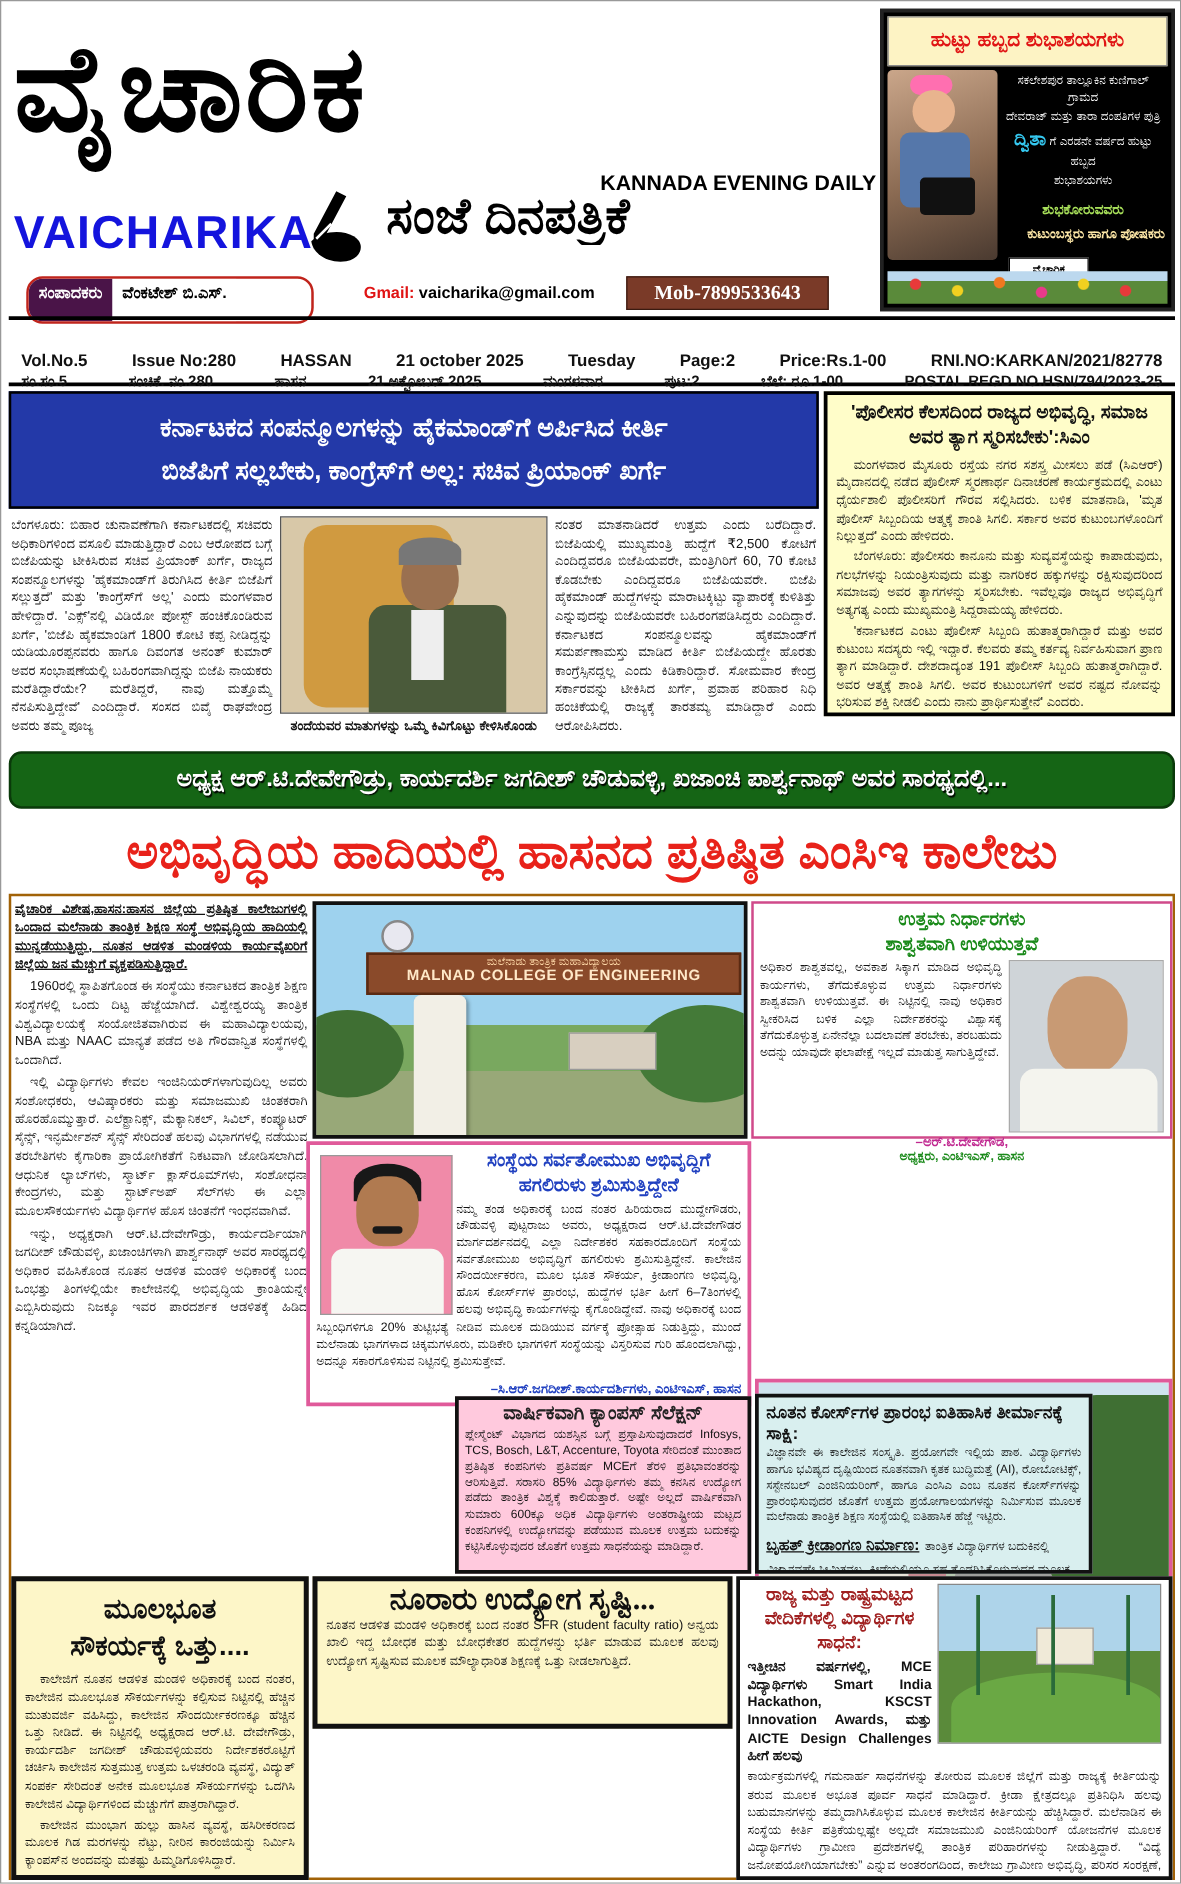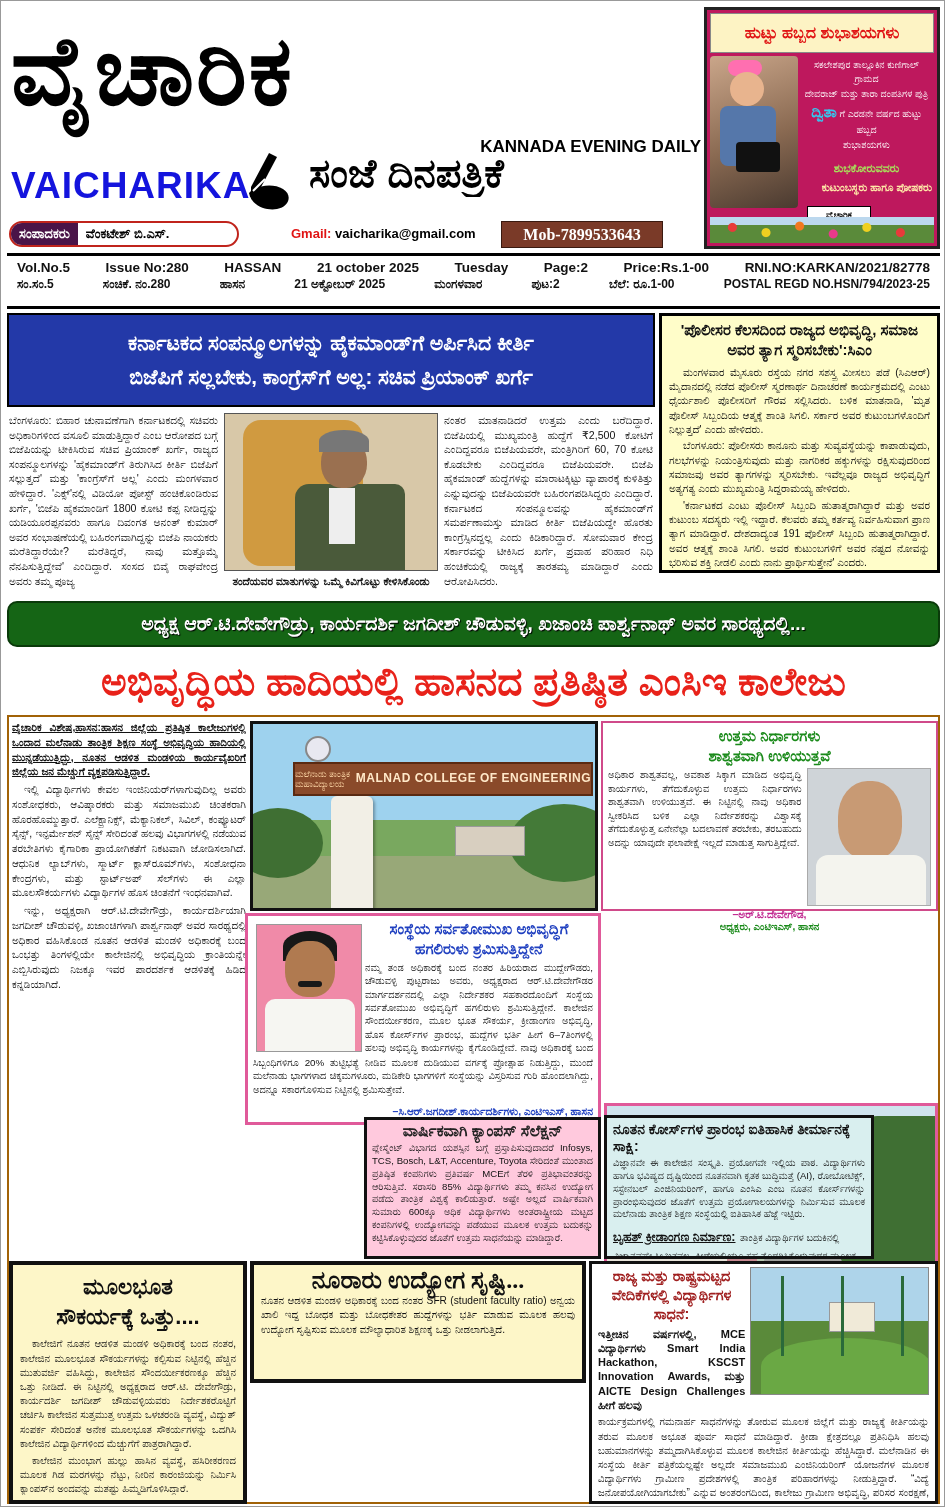--- a/index.html
+++ b/index.html
@@ -11,30 +11,30 @@
   }
   .abs{position:absolute;}
   .clip{overflow:hidden;}
 
   
   .masthead-title{left:10px;top:0px;width:692px;height:140px;font-size:96px;font-weight:bold;color:#000;white-space:nowrap;line-height:140px;letter-spacing:2px;font-family:"DejaVu Serif","Liberation Serif",serif;}
   .masthead-tagline-en{left:455px;top:136px;width:245px;font-size:17px;font-weight:bold;color:#000;text-align:right;}
   .masthead-name-en{left:10px;top:164px;width:235px;font-size:37px;font-weight:bold;color:#1414dd;letter-spacing:1px;}
   .pen-wrap{left:238px;top:148px;width:66px;height:66px;}
   .masthead-tagline-kn{left:308px;top:150px;width:392px;font-size:40px;font-weight:bold;color:#000;white-space:nowrap;}
-  .editor-strip{left:8px;top:220px;width:230px;height:26px;display:flex;border:2px solid #c0241c;border-radius:13px;overflow:hidden;text-align:right;}
+  .editor-strip{left:20px;top:220px;width:230px;height:38px;display:flex;border:2px solid #c0241c;border-radius:13px;overflow:hidden;text-align:right;}
   .editor-label{background:#4a1448;color:#fff;font-size:13px;font-weight:bold;padding:3px 8px;white-space:nowrap;}
   .editor-name{background:#fff;color:#000;font-size:13px;font-weight:bold;padding:3px 8px;white-space:nowrap;}
   .gmail-line{left:290px;top:225px;width:260px;font-size:13px;font-weight:bold;color:#000;}
   .gmail-label{color:#e01414;}
   .mob-box{left:500px;top:220px;width:162px;height:27px;background:#7a3a28;border:1px solid #3a1a10;color:#fff;
     font-size:16px;font-weight:bold;text-align:center;line-height:25px;font-family:"Liberation Serif","DejaVu Serif",serif;}
 
   
-  .ad-box{left:703px;top:6px;width:236px;height:242px;border:3px solid #222;background:#be185d;}
+  .ad-box{left:703px;top:6px;width:236px;height:242px;border:3px solid #222;background:#000000;}
   .ad-head{position:absolute;left:3px;top:3px;right:3px;height:40px;background:#fdf3c4;border:1px solid #888;
     color:#e01414;font-weight:bold;font-size:16px;text-align:center;line-height:38px;white-space:nowrap;overflow:hidden;}
   .ad-baby{position:absolute;left:3px;top:46px;width:88px;height:152px;background:linear-gradient(160deg,#caa68a 0%,#8a6a52 55%,#4a3a30 100%);border-radius:4px;}
   .baby-bow{position:absolute;left:18px;top:4px;width:34px;height:16px;background:#ff6fb0;border-radius:8px;}
   .baby-face{position:absolute;left:20px;top:16px;width:34px;height:34px;background:#e8b48e;border-radius:50%;}
   .baby-body{position:absolute;left:10px;top:50px;width:56px;height:60px;background:#5577aa;border-radius:8px;}
   .baby-camera{position:absolute;left:26px;top:86px;width:44px;height:30px;background:#111;border-radius:4px;}
   .ad-text{position:absolute;left:94px;top:48px;right:5px;color:#fff;font-size:9.5px;text-align:center;line-height:1.5;}
   .ad-name{color:#35c8f0;font-weight:bold;font-size:15px;}
   .ad-wishers-label{color:#a8e05a;font-weight:bold;font-size:11px;margin-top:8px;}
@@ -47,21 +47,21 @@
       radial-gradient(circle at 25% 60%, #f0d020 0 4px, transparent 5px),
       radial-gradient(circle at 40% 35%, #f07820 0 4px, transparent 5px),
       radial-gradient(circle at 55% 65%, #e83a8a 0 4px, transparent 5px),
       radial-gradient(circle at 70% 40%, #f0d020 0 4px, transparent 5px),
       radial-gradient(circle at 85% 60%, #e83a3a 0 4px, transparent 5px),
       linear-gradient(#bcd8ee 0 30%, #5a8a3a 30%);}
 
   
   .infobar{left:6px;top:252px;width:933px;height:56px;border-top:3px solid #000;border-bottom:3px solid #000;padding:4px 0 2px;}
   .infobar-row{display:flex;justify-content:space-between;padding:0 10px;align-items:baseline;}
-  .infobar-row.en{font-weight:bold;font-size:13.5px;}
+  .infobar-row.en{font-weight:bold;font-size:13.5px;margin-top:21px;}
   .infobar-row.kn{font-weight:bold;font-size:12px;margin-top:2px;}
 
   
   .lead-headline{left:6px;top:312px;width:648px;height:94px;background:#2339a8;border:2px solid #000;
     color:#fff;font-weight:bold;font-size:20.5px;text-align:center;display:flex;flex-direction:column;justify-content:center;gap:8px;line-height:1.25;}
   .lead-body{left:6px;top:410px;width:648px;height:186px;display:flex;gap:6px;padding:2px;}
   .lead-col{width:215px;font-size:10.6px;line-height:1.38;text-align:justify;overflow:hidden;}
   .lead-photo-wrap{width:214px;}
   .lead-photo{width:214px;height:158px;border:1px solid #555;position:relative;overflow:hidden;
     background:linear-gradient(#d8c8a8 0 100%);}
@@ -89,21 +89,21 @@
   .feature{left:6px;top:714px;width:933px;height:789px;border:2px solid #a16207;background:#fff;}
   .f-abs{position:absolute;}
   .f-leftcol{left:3px;top:4px;width:234px;height:398px;font-size:10.4px;line-height:1.42;text-align:justify;overflow:hidden;}
   .f-intro{font-weight:bold;text-decoration:underline;}
   .f-leftcol p{margin:0 0 3px;text-indent:12px;}
   .f-leftcol p.nofirst{text-indent:0;}
 
   .gate-photo{left:241px;top:4px;width:348px;height:190px;border:3px solid #111;position:relative;overflow:hidden;
     background:linear-gradient(#9ed2ee 0 52%,#79a85f 52% 72%,#98a878 72%);}
   .gate-roof{position:absolute;left:40px;top:38px;width:300px;height:34px;background:#8a4a2a;border:2px solid #5a2a12;
-    color:#fff;display:flex;flex-direction:row;align-items:center;justify-content:space-between;line-height:1.15;}
+    color:#fff;display:flex;flex-direction:column;align-items:center;justify-content:flex-start;line-height:1.15;}
   .gate-roof .kn{font-size:9px;color:#ffd9a8;}
   .gate-roof .en{font-size:12px;font-weight:bold;color:#ffe8c8;letter-spacing:.5px;white-space:nowrap;}
   .gate-pillar{position:absolute;left:78px;top:72px;width:42px;height:116px;background:#f2efe6;border-radius:6px 6px 0 0;box-shadow:2px 2px 3px rgba(0,0,0,.3);}
   .gate-crest{position:absolute;left:52px;top:12px;width:26px;height:26px;background:#e8e8f0;border-radius:50%;border:2px solid #888;}
   .gate-tree1{position:absolute;left:-20px;top:84px;width:90px;height:70px;background:#3f6f33;border-radius:50%;}
   .gate-tree2{position:absolute;right:-24px;top:80px;width:110px;height:78px;background:#447a38;border-radius:50%;}
   .gate-bldg{position:absolute;right:70px;top:102px;width:70px;height:30px;background:#d8cfc0;border:1px solid #999;}
 
   .chairman-box{left:592px;top:4px;width:337px;height:190px;border:2px solid #d04a8a;background:#fff;padding:3px 5px;}
   .chairman-headline{color:#1a8a1a;font-weight:bold;font-size:15px;text-align:center;line-height:1.3;}
@@ -266,20 +266,21 @@
     </div>
   </div>
 
   <div class="abs green-banner">ಅಧ್ಯಕ್ಷ ಆರ್.ಟಿ.ದೇವೇಗೌಡ್ರು, ಕಾರ್ಯದರ್ಶಿ ಜಗದೀಶ್ ಚೌಡುವಳ್ಳಿ, ಖಜಾಂಚಿ ಪಾರ್ಶ್ವನಾಥ್ ಅವರ ಸಾರಥ್ಯದಲ್ಲಿ...</div>
   <div class="abs red-headline">ಅಭಿವೃದ್ಧಿಯ ಹಾದಿಯಲ್ಲಿ ಹಾಸನದ ಪ್ರತಿಷ್ಠಿತ ಎಂಸಿಇ ಕಾಲೇಜು</div>
 
   <div class="abs feature">
 
     <div class="f-abs f-leftcol">
       <p class="f-intro nofirst">ವೈಚಾರಿಕ ವಿಶೇಷ,ಹಾಸನ:ಹಾಸನ ಜಿಲ್ಲೆಯ ಪ್ರತಿಷ್ಠಿತ ಕಾಲೇಜುಗಳಲ್ಲಿ ಒಂದಾದ ಮಲೆನಾಡು ತಾಂತ್ರಿಕ ಶಿಕ್ಷಣ ಸಂಸ್ಥೆ ಅಭಿವೃದ್ಧಿಯ ಹಾದಿಯಲ್ಲಿ ಮುನ್ನಡೆಯುತ್ತಿದ್ದು, ನೂತನ ಆಡಳಿತ ಮಂಡಳಿಯ ಕಾರ್ಯವೈಖರಿಗೆ ಜಿಲ್ಲೆಯ ಜನ ಮೆಚ್ಚುಗೆ ವ್ಯಕ್ತಪಡಿಸುತ್ತಿದ್ದಾರೆ.</p>
+      <p>1960ರಲ್ಲಿ ಸ್ಥಾಪಿತಗೊಂಡ ಈ ಸಂಸ್ಥೆಯು ಕರ್ನಾಟಕದ ತಾಂತ್ರಿಕ ಶಿಕ್ಷಣ ಸಂಸ್ಥೆಗಳಲ್ಲಿ ಒಂದು ದಿಟ್ಟ ಹೆಜ್ಜೆಯಾಗಿದೆ. ವಿಶ್ವೇಶ್ವರಯ್ಯ ತಾಂತ್ರಿಕ ವಿಶ್ವವಿದ್ಯಾಲಯಕ್ಕೆ ಸಂಯೋಜಿತವಾಗಿರುವ ಈ ಮಹಾವಿದ್ಯಾಲಯವು, NBA ಮತ್ತು NAAC ಮಾನ್ಯತೆ ಪಡೆದ ಅತಿ ಗೌರವಾನ್ವಿತ ಸಂಸ್ಥೆಗಳಲ್ಲಿ ಒಂದಾಗಿದೆ.</p>
       <p>ಇಲ್ಲಿ ವಿದ್ಯಾರ್ಥಿಗಳು ಕೇವಲ ಇಂಜಿನಿಯರ್‌ಗಳಾಗುವುದಿಲ್ಲ ಅವರು ಸಂಶೋಧಕರು, ಆವಿಷ್ಕಾರಕರು ಮತ್ತು ಸಮಾಜಮುಖಿ ಚಿಂತಕರಾಗಿ ಹೊರಹೊಮ್ಮುತ್ತಾರೆ. ಎಲೆಕ್ಟ್ರಾನಿಕ್ಸ್, ಮೆಕ್ಯಾನಿಕಲ್, ಸಿವಿಲ್, ಕಂಪ್ಯೂಟರ್ ಸೈನ್ಸ್, ಇನ್ಫರ್ಮೇಶನ್ ಸೈನ್ಸ್ ಸೇರಿದಂತೆ ಹಲವು ವಿಭಾಗಗಳಲ್ಲಿ ನಡೆಯುವ ತರಬೇತಿಗಳು ಕೈಗಾರಿಕಾ ಪ್ರಾಯೋಗಿಕತೆಗೆ ನಿಕಟವಾಗಿ ಜೋಡಿಸಲಾಗಿದೆ. ಆಧುನಿಕ ಲ್ಯಾಬ್‌ಗಳು, ಸ್ಮಾರ್ಟ್ ಕ್ಲಾಸ್‌ರೂಮ್‌ಗಳು, ಸಂಶೋಧನಾ ಕೇಂದ್ರಗಳು, ಮತ್ತು ಸ್ಟಾರ್ಟ್‌ಅಪ್ ಸೆಲ್‌ಗಳು ಈ ಎಲ್ಲಾ ಮೂಲಸೌಕರ್ಯಗಳು ವಿದ್ಯಾರ್ಥಿಗಳ ಹೊಸ ಚಿಂತನೆಗೆ ಇಂಧನವಾಗಿವೆ.</p>
       <p>ಇನ್ನು, ಅಧ್ಯಕ್ಷರಾಗಿ ಆರ್.ಟಿ.ದೇವೇಗೌಡ್ರು, ಕಾರ್ಯದರ್ಶಿಯಾಗಿ ಜಗದೀಶ್ ಚೌಡುವಳ್ಳಿ, ಖಜಾಂಚಿಗಳಾಗಿ ಪಾರ್ಶ್ವನಾಥ್ ಅವರ ಸಾರಥ್ಯದಲ್ಲಿ ಅಧಿಕಾರ ವಹಿಸಿಕೊಂಡ ನೂತನ ಆಡಳಿತ ಮಂಡಳಿ ಅಧಿಕಾರಕ್ಕೆ ಬಂದ ಒಂಭತ್ತು ತಿಂಗಳಲ್ಲಿಯೇ ಕಾಲೇಜಿನಲ್ಲಿ ಅಭಿವೃದ್ಧಿಯ ಕ್ರಾಂತಿಯನ್ನೇ ಎಬ್ಬಿಸಿರುವುದು ನಿಜಕ್ಕೂ ಇವರ ಪಾರದರ್ಶಕ ಆಡಳಿತಕ್ಕೆ ಹಿಡಿದ ಕನ್ನಡಿಯಾಗಿದೆ.</p>
     </div>
 
     <div class="f-abs gate-photo">
       <div class="gate-tree1"></div>
       <div class="gate-tree2"></div>
       <div class="gate-bldg"></div>
       <div class="gate-roof">
         <span class="kn">ಮಲೆನಾಡು ತಾಂತ್ರಿಕ ಮಹಾವಿದ್ಯಾಲಯ</span>

